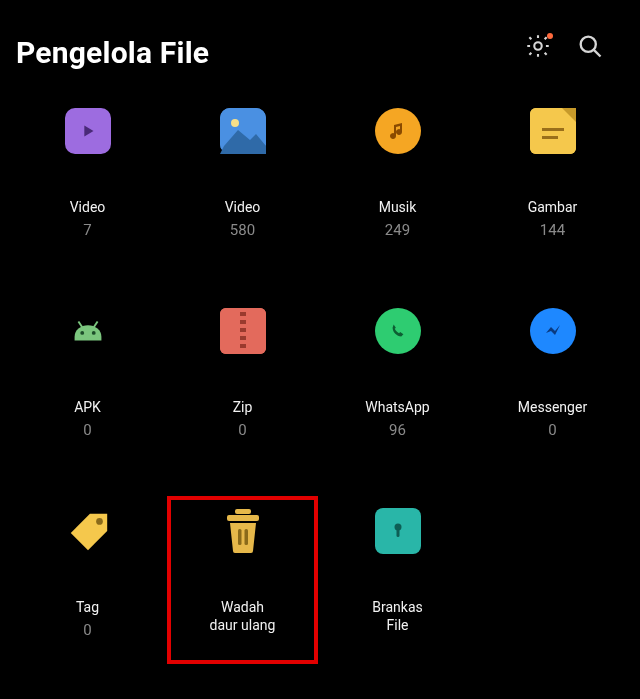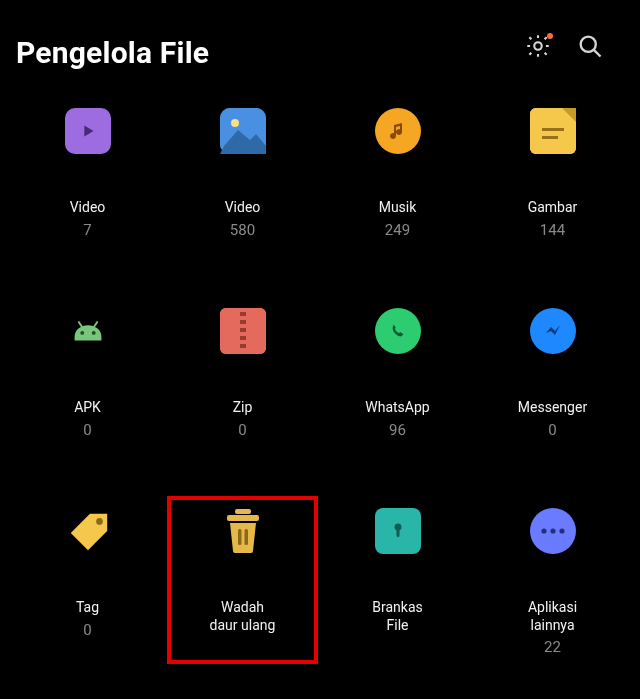--- a/index.html
+++ b/index.html
@@ -179,26 +179,14 @@
       <svg width="20" height="24" viewBox="0 0 20 24">
           <circle cx="10" cy="8" r="3.5" fill="#0d5e55"></circle>
           <rect x="8.5" y="10" width="3" height="8" rx="1.5" fill="#0d5e55"></rect>
         </svg>
     </div>
     <div class="label" style="white-space:pre-line">Brankas
 File</div>
     <div class="count"></div>
   </div>
 
-  <div class="cell">
-    <div class="iconbox bg-more round">
-      <svg width="28" height="10" viewBox="0 0 28 10">
-          <circle cx="5" cy="5" r="2.6" fill="#26307a"></circle>
-          <circle cx="14" cy="5" r="2.6" fill="#26307a"></circle>
-          <circle cx="23" cy="5" r="2.6" fill="#26307a"></circle>
-        </svg>
-    </div>
-    <div class="label" style="white-space:pre-line">Aplikasi
-lainnya</div>
-    <div class="count">22</div>
-  </div>
 
 </div>
 
 </body></html>

